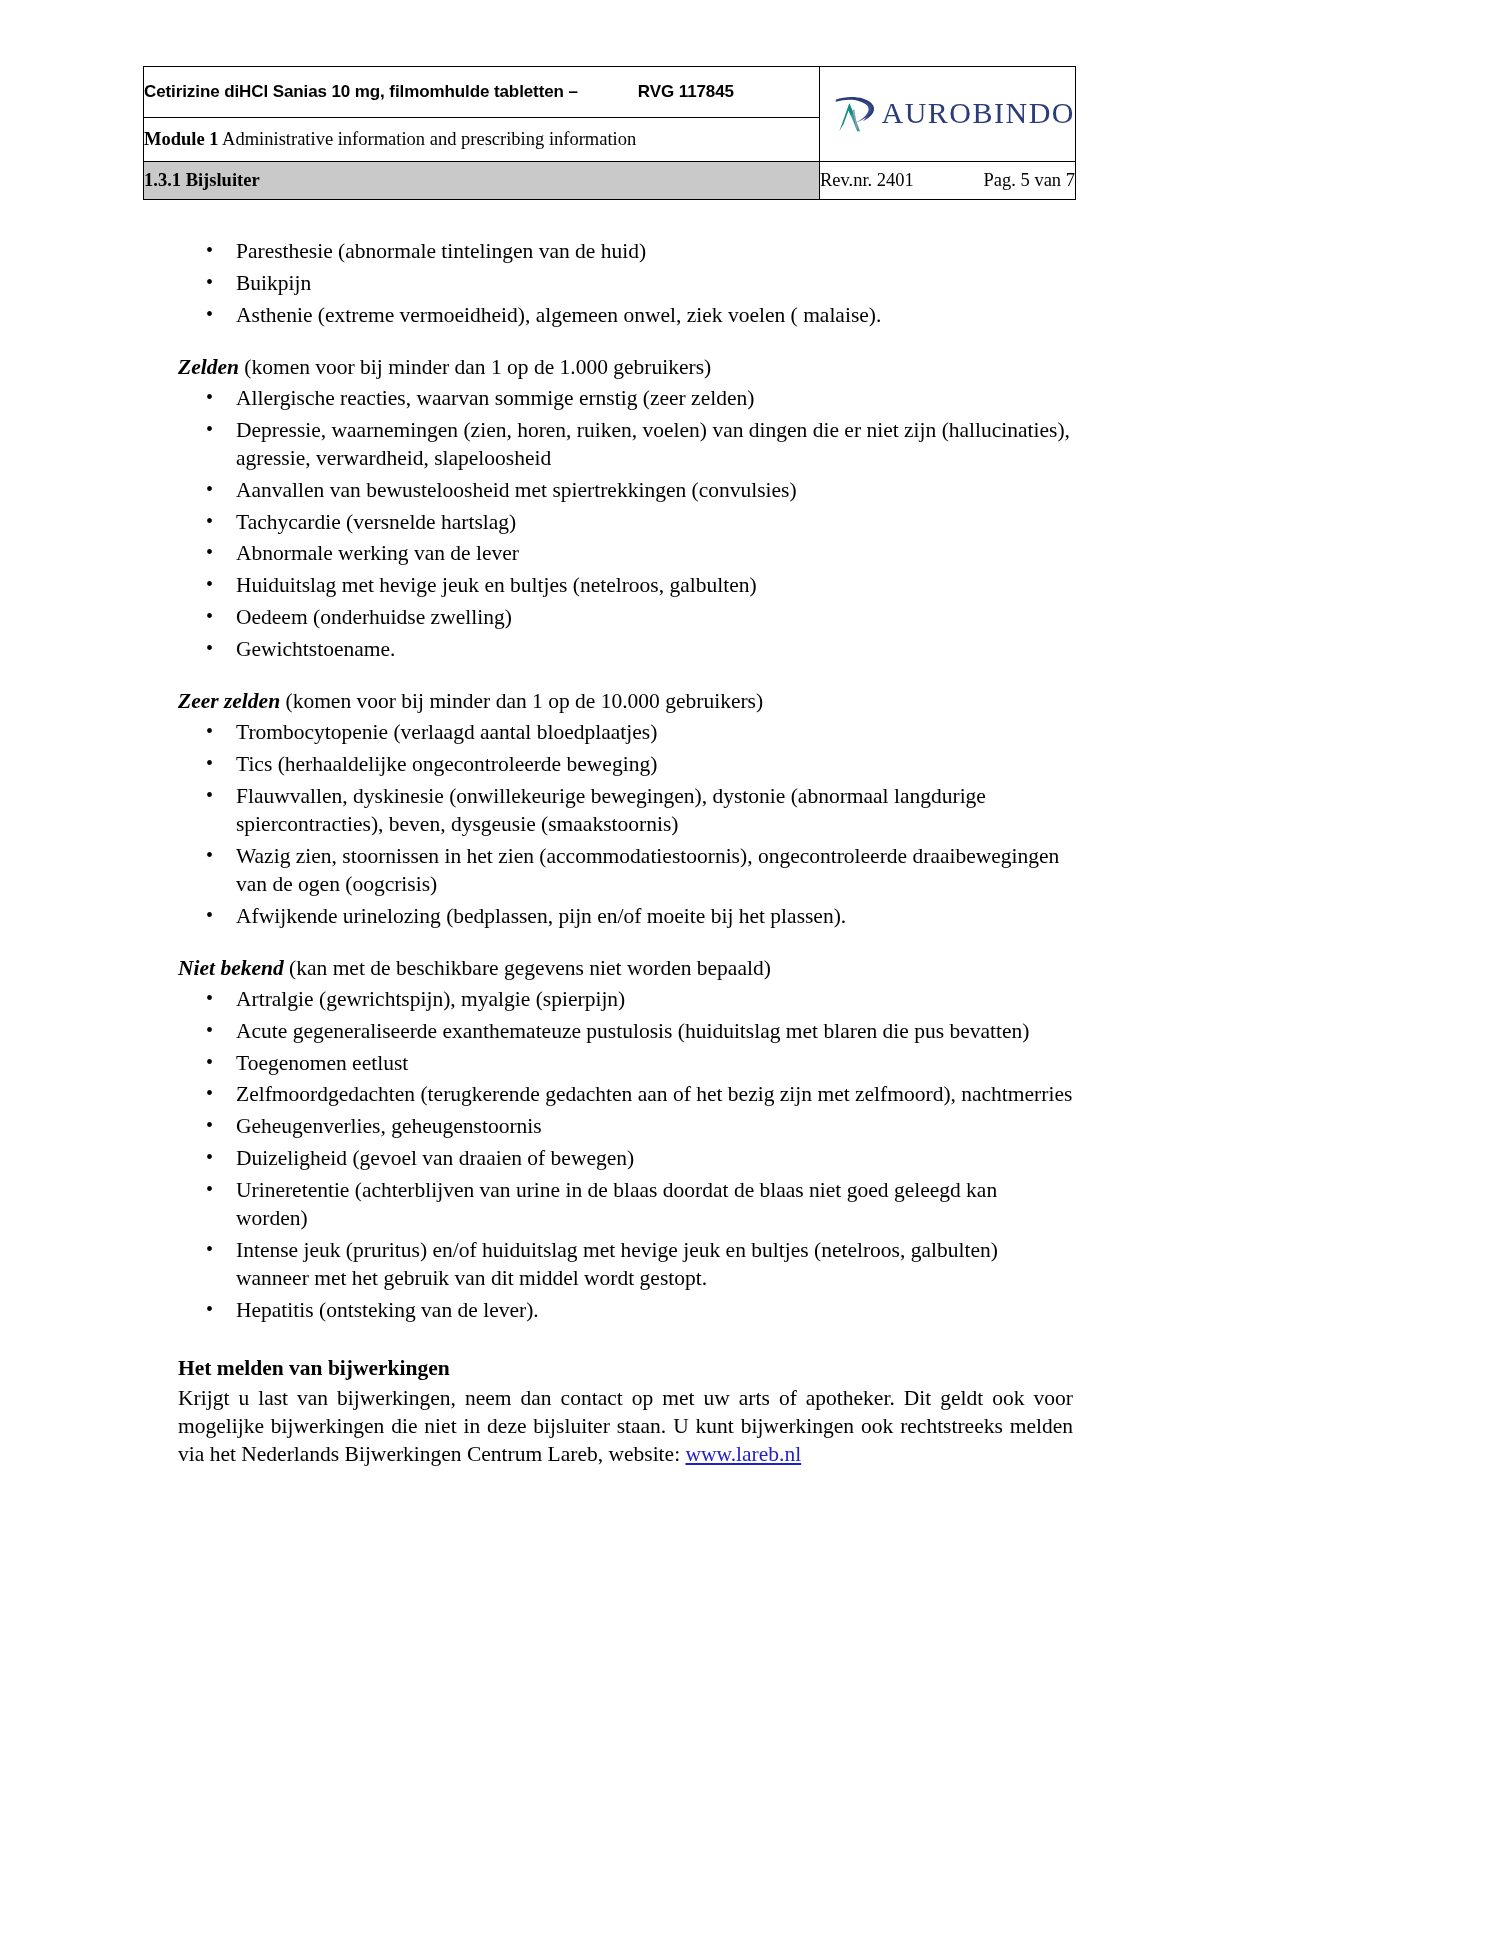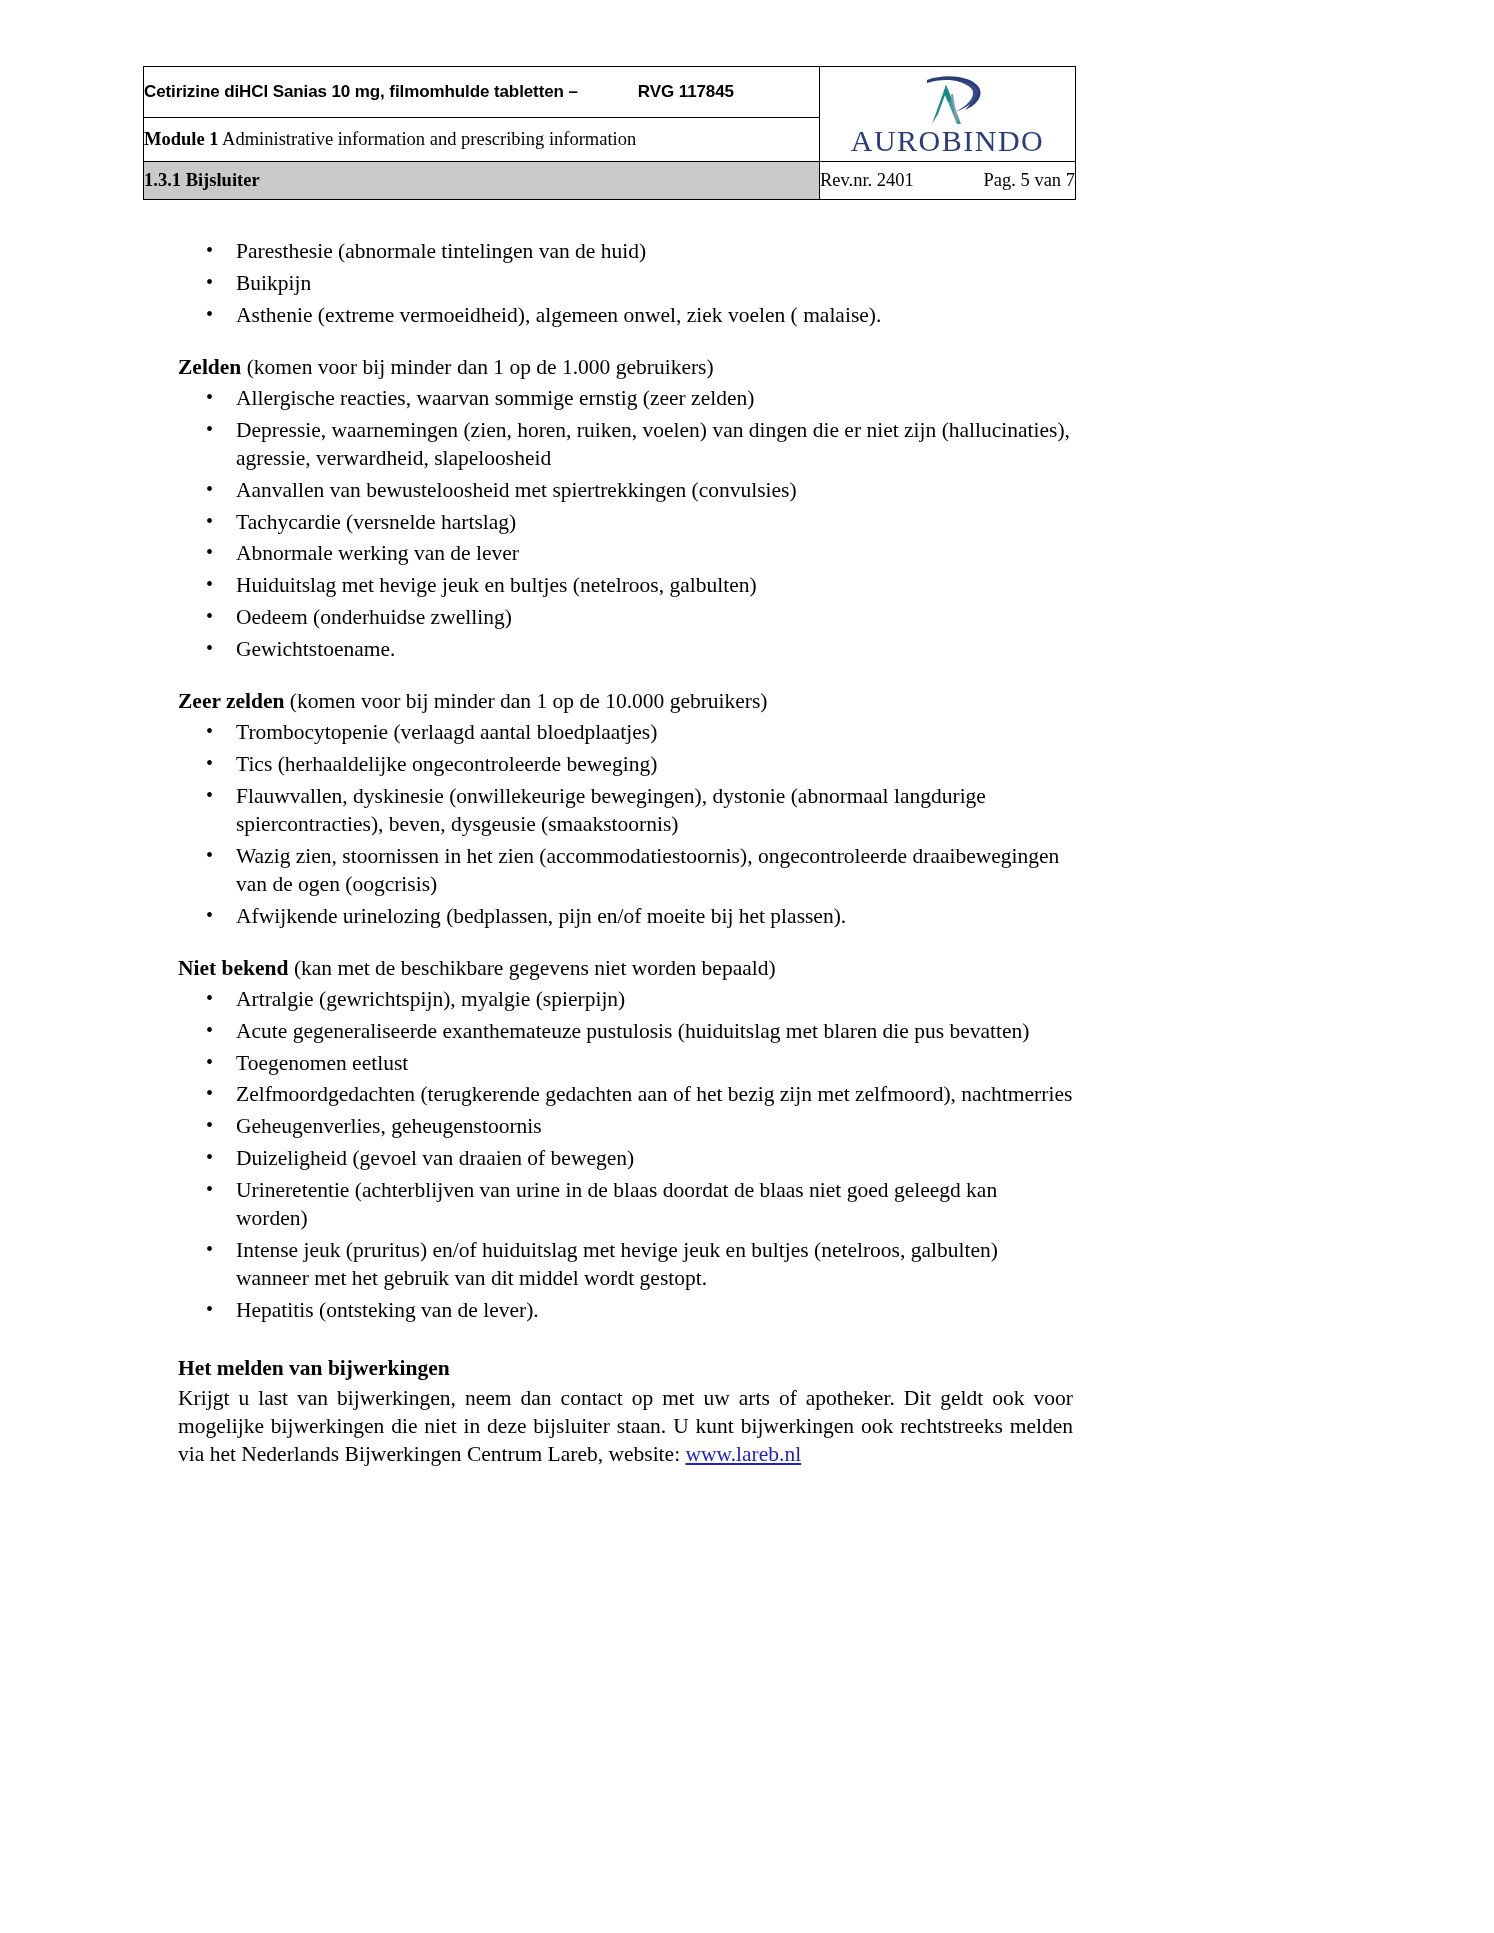--- a/index.html
+++ b/index.html
@@ -80,21 +80,21 @@
   }
   .revpag-inner {
     display: flex;
     justify-content: space-between;
     align-items: flex-start;
   }
 
   
   .logo-wrap {
     display: flex;
-    flex-direction: column;
+    flex-direction: row;
     align-items: center;
     justify-content: center;
     line-height: 1;
   }
   .logo-mark {
     width: 86px;
     height: 56px;
     display: block;
   }
   .logo-word {
@@ -129,20 +129,21 @@
     position: absolute;
     left: 28px;
     top: -1px;
     font-size: 20px;
   }
   .freq-head {
     margin: 24px 0 3px 0;
   }
   .freq-head .freq-name {
     font-weight: bold;
+    font-style: italic;
   }
   .final-head {
     font-weight: bold;
     margin: 30px 0 2px 0;
   }
   .final-para {
     margin: 0;
     text-align: justify;
     text-justify: inter-word;
   }

